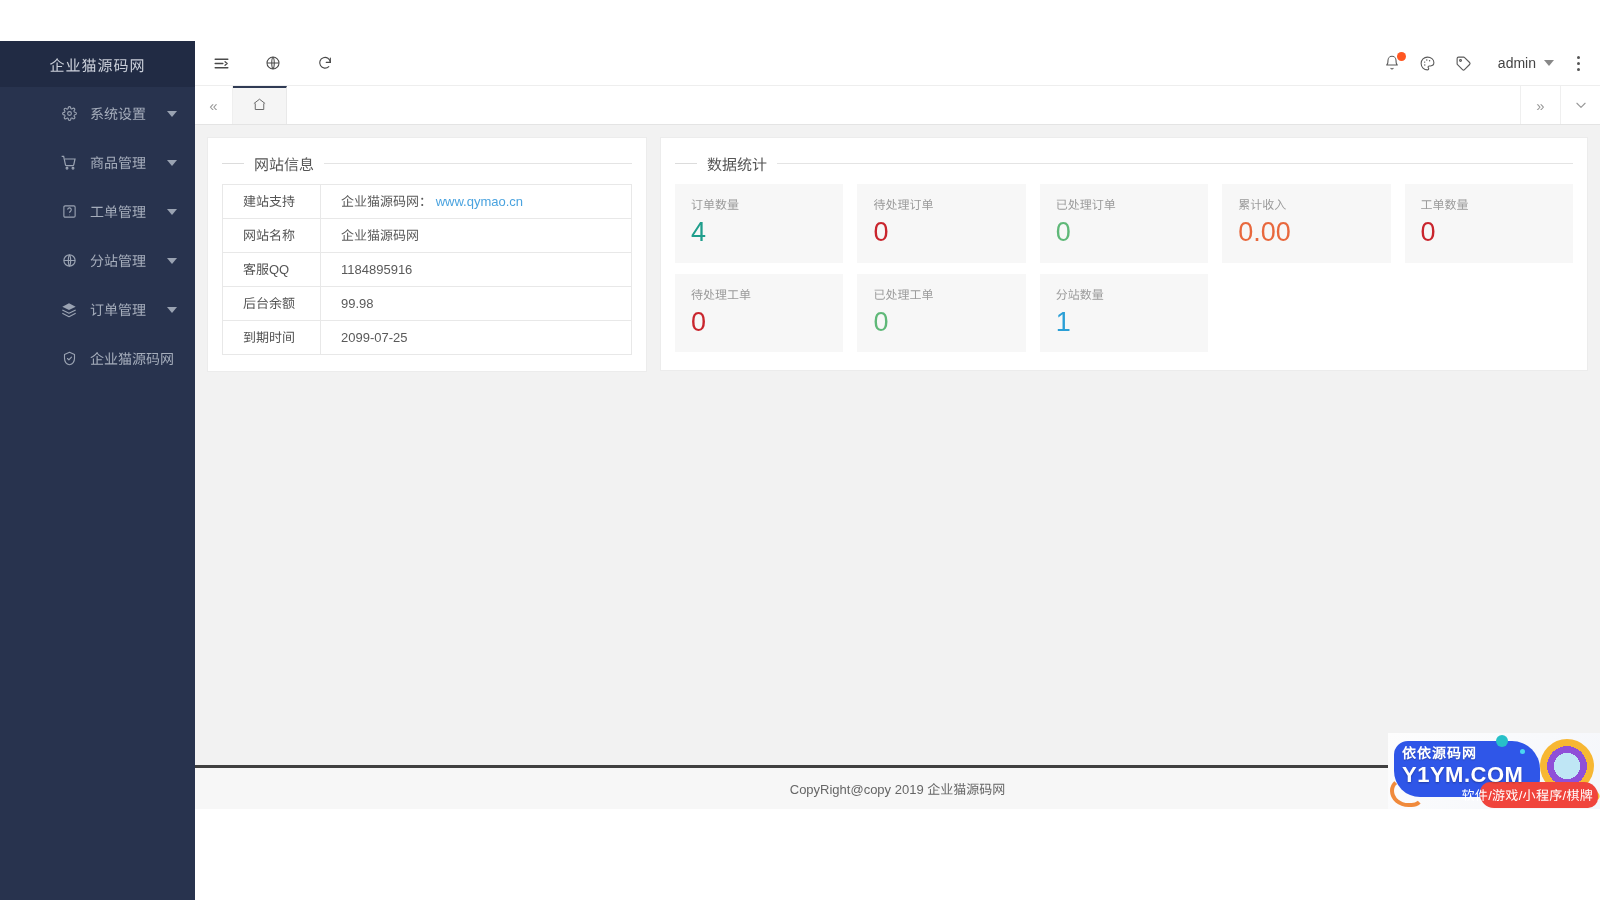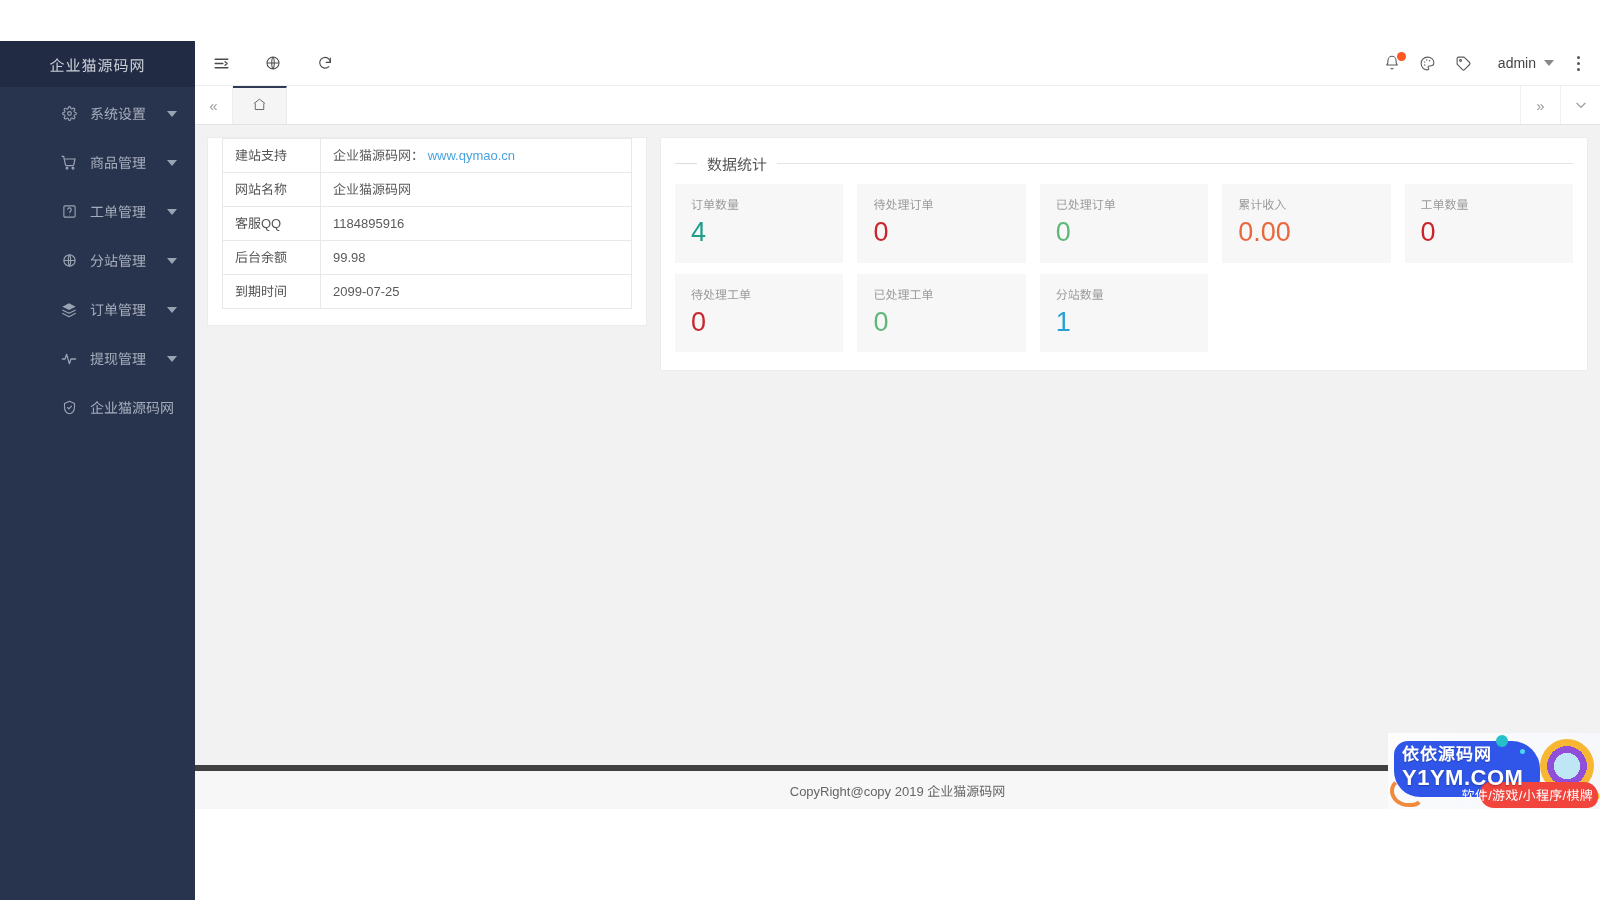--- a/index.html
+++ b/index.html
@@ -268,21 +268,21 @@
   
   .info-table {
     width: 100%;
     border-collapse: collapse;
     font-size: 13px;
     color: #555555;
   }
   .info-table td {
     border: 1px solid #e8e8e8;
     height: 34px;
-    padding: 0 12px;
+    padding: 0 20px;
     vertical-align: middle;
     line-height: 1.2;
   }
   .info-table td.key {
     width: 98px;
     color: #555555;
     white-space: nowrap;
   }
   .info-table td.val { color: #5a5a5a; }
   .info-link { color: #4aa3df; text-decoration: none; }
@@ -311,21 +311,21 @@
   .stat-value {
     font-size: 27px;
     line-height: 1.05;
     font-weight: 400;
   }
 
   
   .footer {
     height: 44px;
     background: #f7f7f7;
-    border-top: 6px solid #404040;
+    border-top: 3px solid #404040;
     display: flex;
     align-items: center;
     justify-content: center;
     font-size: 13px;
     color: #666666;
     flex: 0 0 44px;
   }
 
   
   .watermark {
@@ -378,21 +378,21 @@
     border-top-color: transparent;
     border-right-color: transparent;
   }
   .wm-text {
     position: absolute;
     left: 14px; top: 12px;
     z-index: 4;
     color: #ffffff;
   }
   .wm-cn {
-    font-size: 17px;
+    font-size: 14px;
     font-weight: bold;
     letter-spacing: 1px;
     line-height: 1.2;
     text-shadow: 0 1px 1px rgba(0,0,0,.25);
   }
   .wm-en {
     font-size: 22px;
     font-weight: bold;
     letter-spacing: 0.5px;
     line-height: 1.15;
@@ -478,29 +478,20 @@
           <svg width="16" height="16" viewBox="0 0 24 24" fill="none" stroke="currentColor" stroke-width="1.8" stroke-linejoin="round">
             <path d="M12 2L2 7l10 5 10-5-10-5z" fill="currentColor" stroke="none"></path>
             <path d="M2 12l10 5 10-5"></path>
             <path d="M2 17l10 5 10-5"></path>
           </svg>
         </span>
         <span class="nav-label">订单管理</span>
         <span class="nav-caret"></span>
       </div>
 
-      <div class="nav-item">
-        <span class="nav-icon">
-          <svg width="16" height="16" viewBox="0 0 24 24" fill="none" stroke="currentColor" stroke-width="1.9" stroke-linecap="round" stroke-linejoin="round">
-            <path d="M2 12h4l2.5-7 4 14 2.5-7H22"></path>
-          </svg>
-        </span>
-        <span class="nav-label">提现管理</span>
-        <span class="nav-caret"></span>
-      </div>
 
       <div class="nav-item">
         <span class="nav-icon">
           <svg width="15" height="15" viewBox="0 0 24 24" fill="none" stroke="currentColor" stroke-width="1.8" stroke-linecap="round" stroke-linejoin="round">
             <path d="M12 2l8 3.5v6c0 5-3.4 9.3-8 10.5-4.6-1.2-8-5.5-8-10.5v-6L12 2z"></path>
             <path d="M8.8 12l2.2 2.2 4.2-4.4"></path>
           </svg>
         </span>
         <span class="nav-label">企业猫源码网</span>
       </div>
@@ -601,20 +592,25 @@
             <path d="M5 9l7 7 7-7"></path>
           </svg>
         </div>
       </div>
 
     </div>
 
     <main class="content">
 
       <section class="panel panel-info">
+        <div class="panel-title">
+          <span class="rule-short"></span>
+          <span class="title-text">网站信息</span>
+          <span class="rule-long"></span>
+        </div>
 
         <table class="info-table">
           <tbody>
             <tr>
               <td class="key">建站支持</td>
               <td class="val"><span>企业猫源码网：</span> <a class="info-link" href="#">www.qymao.cn</a></td>
             </tr>
             <tr>
               <td class="key">网站名称</td>
               <td class="val">企业猫源码网</td>

